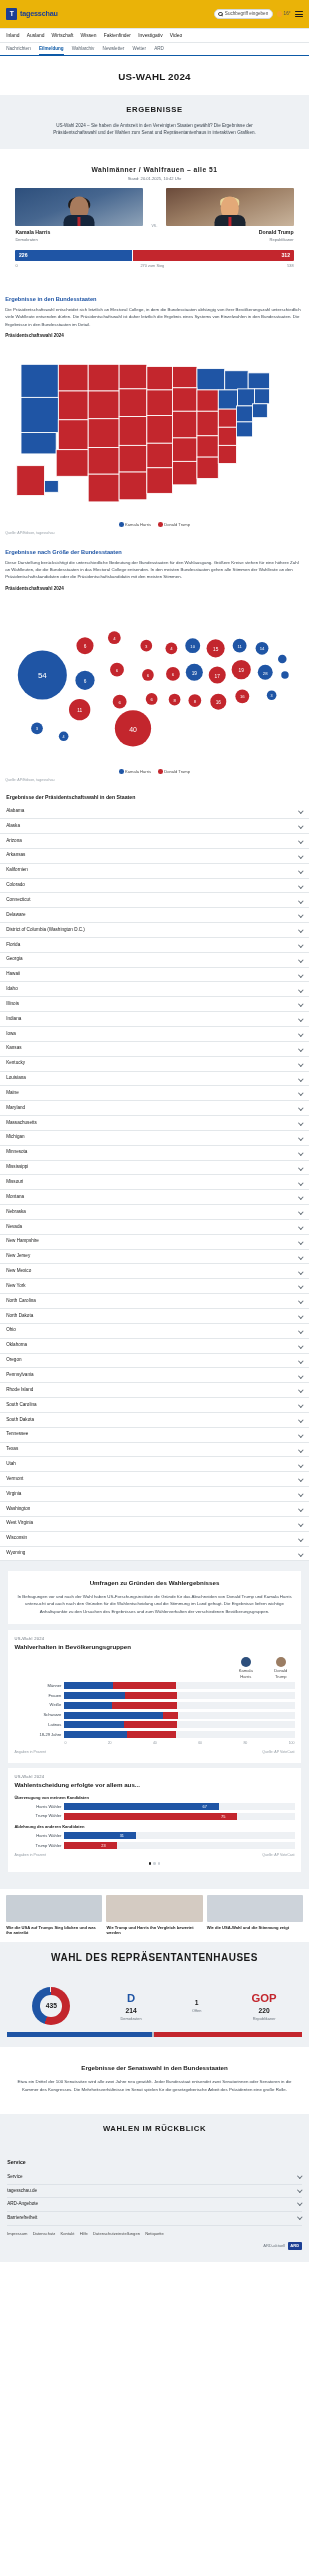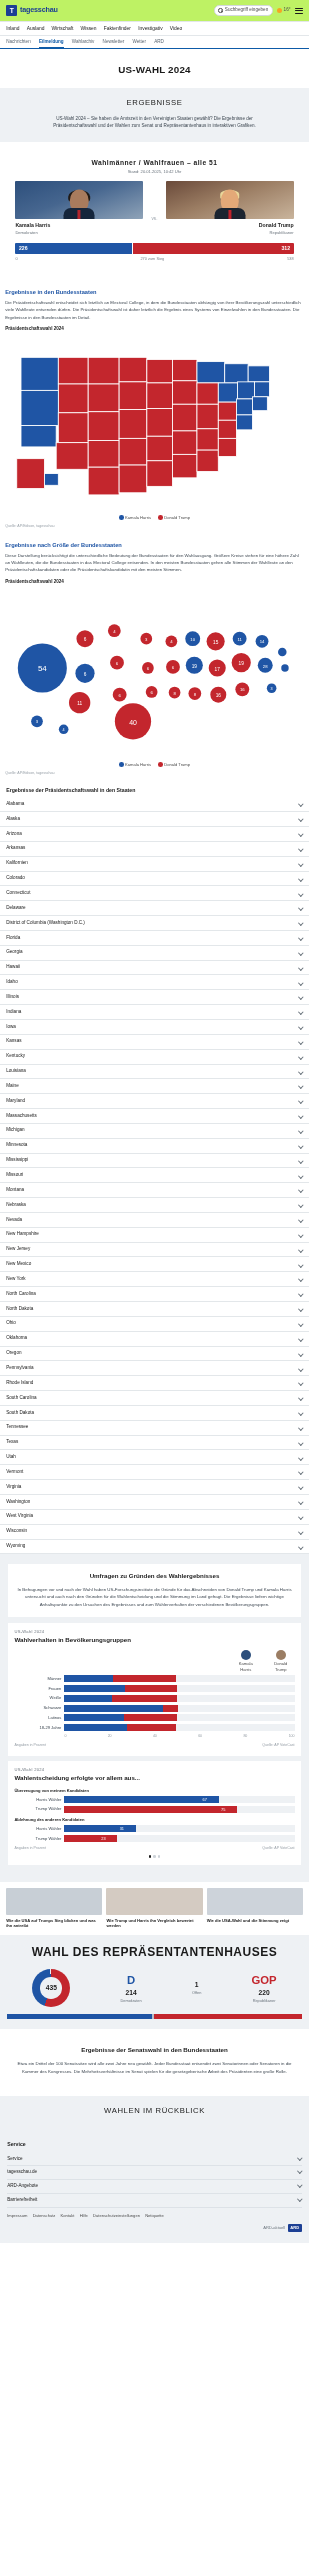--- a/index.html
+++ b/index.html
@@ -10,21 +10,21 @@
     background:#ffffff;
     color:#1a1a1a;
     font-size:5.7px;
     line-height:1.45;
     -webkit-font-smoothing:antialiased;
   }
   .page { width:309px; margin:0 auto; background:#fff; }
 
   
   .topbar {
-    height:22px; background:#bef264; display:flex; align-items:center;
+    height:29px; background:#eab308; display:flex; align-items:center;
     justify-content:space-between; padding:0 6.2px; border-bottom:0.5px solid #e3e7ea;
   }
   .logo-wrap { display:flex; align-items:center; gap:2.6px; }
   .logo-mark {
     width:11.3px; height:11.3px; background:#1c3f94; color:#fff; font-weight:bold;
     font-size:6.7px; display:flex; align-items:center; justify-content:center;
     border-radius:1px;
   }
   .logo-text { font-size:7.2px; font-weight:bold; color:#1c3f94; letter-spacing:-0.2px; }
   .topbar-right { display:flex; align-items:center; gap:4.1px; }
@@ -54,21 +54,21 @@
   
   .hero-title {
     text-align:center; padding:13.4px 6.2px 11.3px; font-size:9.8px; font-weight:bold;
     letter-spacing:0.2px; color:#1a1a1a;
   }
 
   
   .band { background:#eef1f4; padding:9.3px 8.2px 11.3px; }
   .band.white { background:#fff; }
   .section-title {
-    text-align:center; font-size:7.7px; font-weight:normal; letter-spacing:0.6px;
+    text-align:center; font-size:7.7px; font-weight:bold; letter-spacing:0.6px;
     text-transform:uppercase; color:#1a1a1a; margin-bottom:6.2px;
   }
   .lead {
     font-size:4.6px; color:#3c4650; text-align:center; max-width:216px; margin:0 auto;
     line-height:1.7;
   }
 
   
   .duel-wrap { background:#fff; padding:7.2px 7.2px 9.3px; }
   .duel-head { text-align:center; font-size:6.7px; font-weight:bold; letter-spacing:0.5px; margin-bottom:1.5px;}
@@ -153,21 +153,21 @@
   .dot.on { background:#1a1a1a; }
 
   
   .teasers { display:flex; gap:4.1px; padding:6.2px; background:#fff; }
   .teaser { flex:1; }
   .t-img { width:100%; height:27px; border-radius:1px; }
   .t-title { font-size:4.1px; font-weight:bold; line-height:1.4; margin-top:2.6px; }
 
   
   .chamber { background:#eef1f4; padding:9.3px 7.2px 10.3px; }
-  .chamber-h { text-align:center; font-size:12px; font-weight:bold; letter-spacing:0.5px; text-transform:uppercase; margin-bottom:7px;}
+  .chamber-h { text-align:center; font-size:10px; font-weight:bold; letter-spacing:0.5px; text-transform:uppercase; margin-bottom:21px;}
   .donut-row { display:flex; align-items:center; justify-content:space-around; }
   .donut { width:38px;height:38px;border-radius:50%; position:relative;
     background:conic-gradient(#c3262d 0deg 200deg, #1f55a5 200deg 358deg, #eef1f4 358deg 360deg); }
   .donut:after{content:"";position:absolute;inset:8.2px;border-radius:50%;background:#eef1f4;}
   .donut-num{position:absolute;inset:0;display:flex;align-items:center;justify-content:center;font-size:6.7px;font-weight:bold;z-index:2;}
   .ch-col { text-align:center; }
   .ch-letter { font-size:11.3px; font-weight:bold; }
   .ch-letter.d { color:#1f55a5; }
   .ch-letter.r { color:#c3262d; }
   .ch-num { font-size:6.7px; font-weight:bold; }

